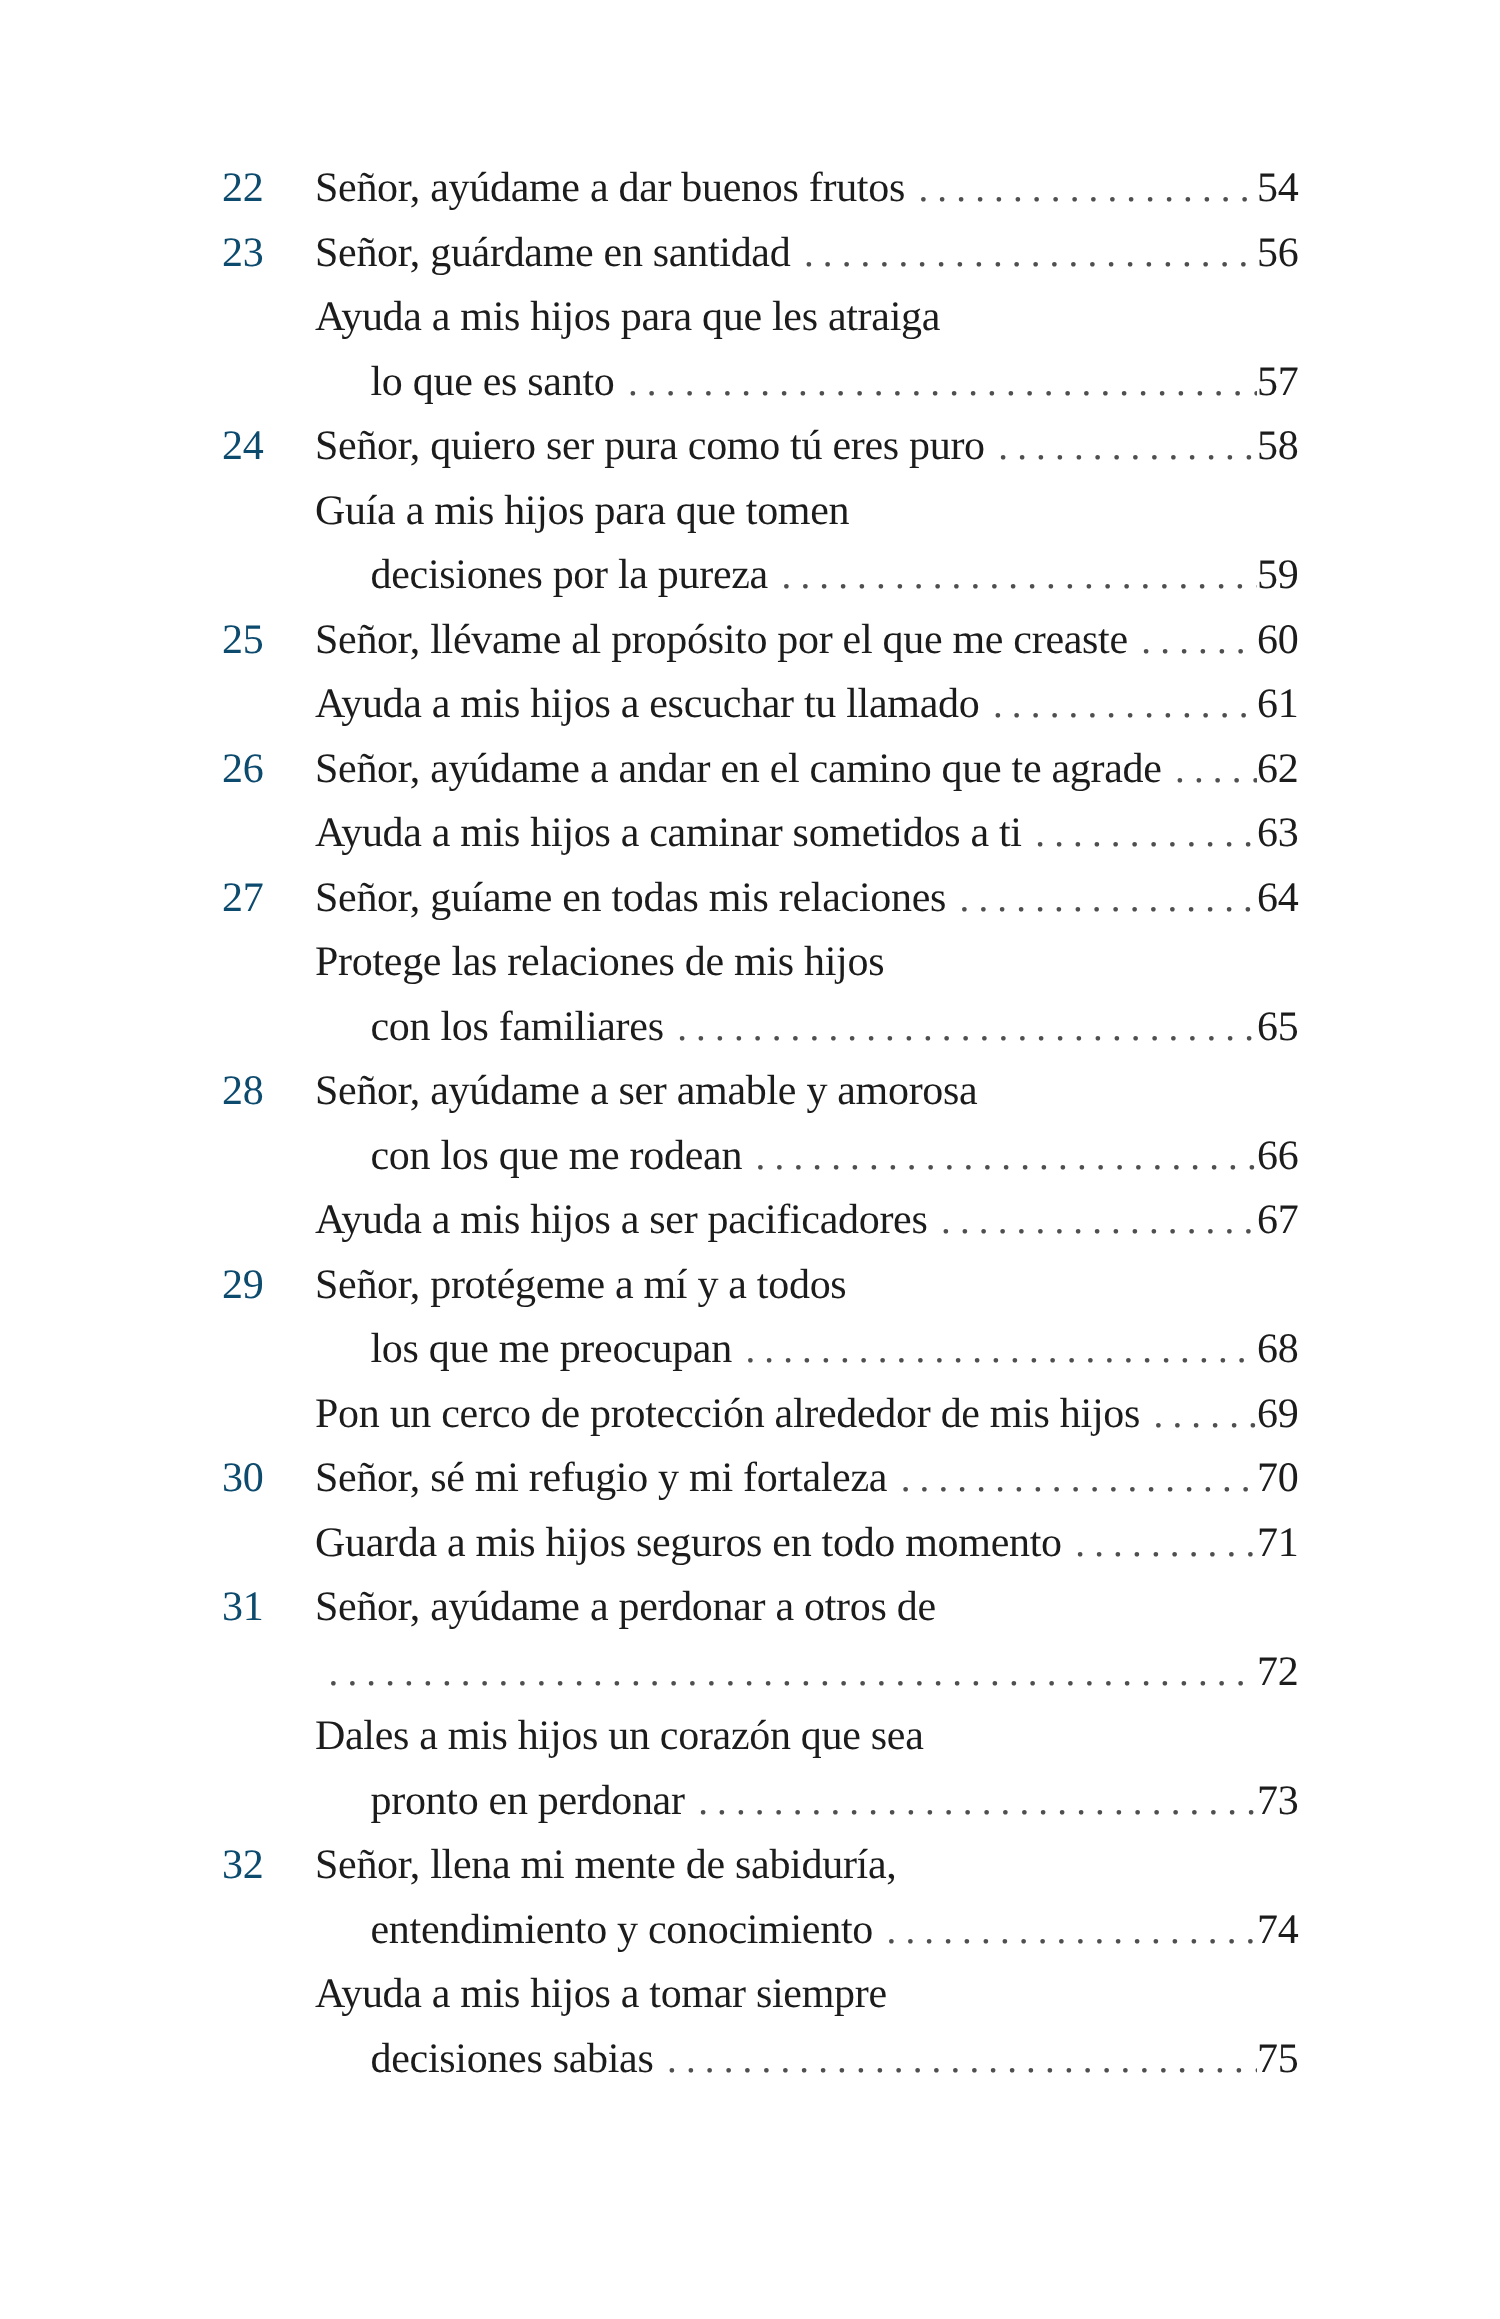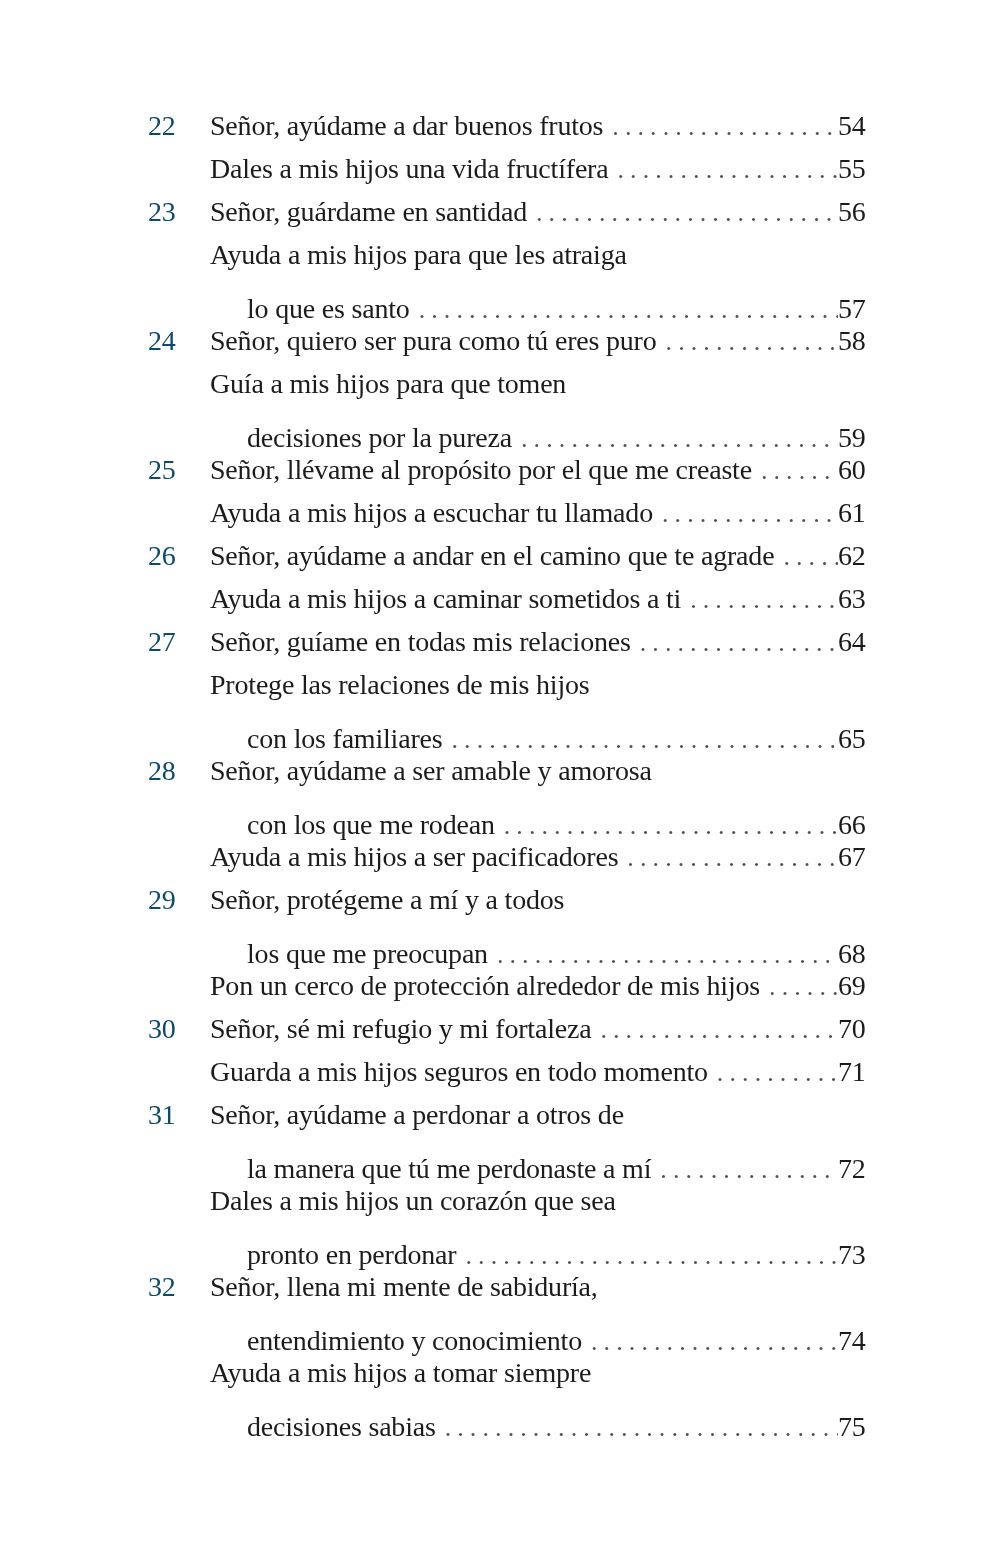--- a/index.html
+++ b/index.html
@@ -33,21 +33,20 @@
   .num {
     flex: 0 0 62px;
     color: #0c4a6e;
   }
   .txt {
     flex: 0 0 auto;
     text-align: right;
   }
   .row.indent .txt {
     padding-left: 37px;
-    margin-top: 11px;
   }
   .dots {
     flex: 1 1 auto;
     min-width: 0;
     overflow: hidden;
     color: #4f4f4f;
     padding-left: 9px;
     padding-right: 6px;
     font-size: 26px;
   }
@@ -64,26 +63,20 @@
 <body>
 
 <div class="toc">
   <div class="row">
     <span class="num">22</span>
     <span class="txt">Señor, ayúdame a dar buenos frutos</span>
     <span class="dots"></span>
     <span class="page">54</span>
   </div>
 
-  <div class="row">
-    <span class="num"></span>
-    <span class="txt">Dales a mis hijos una vida fructífera</span>
-    <span class="dots"></span>
-    <span class="page">55</span>
-  </div>
 
   <div class="row">
     <span class="num">23</span>
     <span class="txt">Señor, guárdame en santidad</span>
     <span class="dots"></span>
     <span class="page">56</span>
   </div>
 
   <div class="row">
     <span class="num"></span>
@@ -221,21 +214,20 @@
   </div>
 
   <div class="row">
     <span class="num">31</span>
     <span class="txt">Señor, ayúdame a perdonar a otros de</span>
 
   </div>
 
   <div class="row indent">
     <span class="num"></span>
-    <span class="txt">la manera que tú me perdonaste a mí</span>
     <span class="dots"></span>
     <span class="page">72</span>
   </div>
 
   <div class="row">
     <span class="num"></span>
     <span class="txt">Dales a mis hijos un corazón que sea</span>
 
   </div>
 

